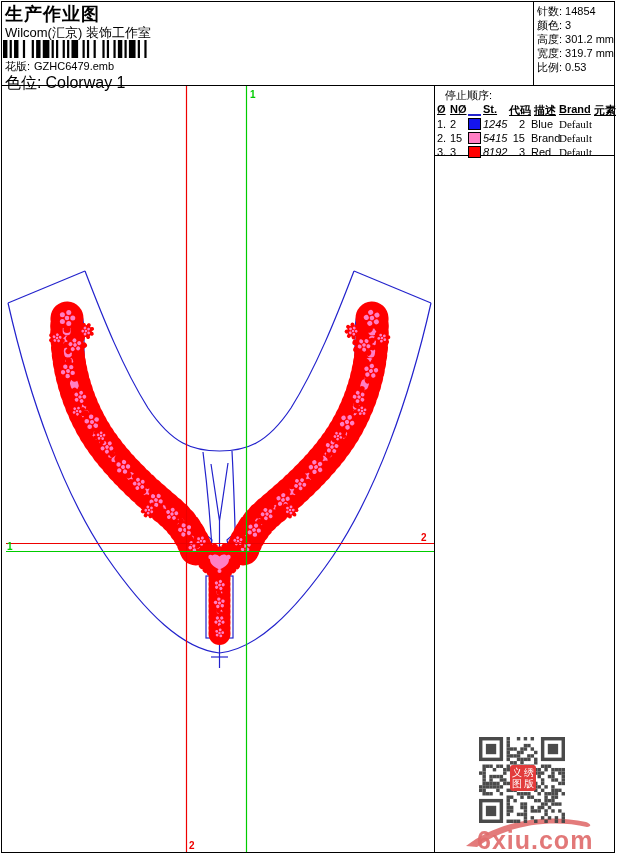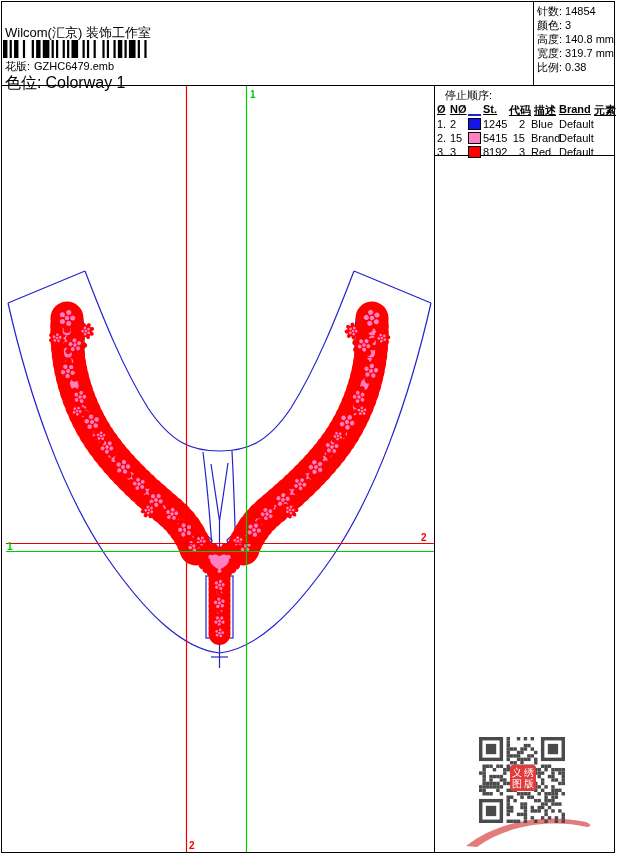--- a/index.html
+++ b/index.html
@@ -16,22 +16,22 @@
   .kv span{margin-right:4px;}
   #stats{left:537px;top:4px;font-size:11px;line-height:14px;z-index:2;}
   #stats div{white-space:nowrap;}
   #stats .lbl{margin-right:3px;}
   #stop-table{left:437px;top:88px;width:176px;font-size:11px;z-index:2;}
   #stop-title{position:absolute;left:0;top:0;margin-left:8px;}
   .hdr{position:absolute;top:15px;font-weight:bold;text-decoration:underline;}
   .chip-underline{position:absolute;top:26px;left:31px;width:13px;height:0;border-top:2px solid #2222cc;}
   .srow{position:absolute;height:13px;}
   .srow span{position:absolute;top:0;}
-  .c-seq{left:0;} .c-needle{left:13px;} .c-st{left:46px;}
-  .c-code{left:62px;width:26px;text-align:right;} .c-desc{left:94px;text-align:center;} .c-brand{left:122px;}
+  .c-seq{left:0;} .c-needle{left:13px;} .c-st{left:46px;font-style:italic;}
+  .c-code{left:62px;width:26px;text-align:right;} .c-desc{left:94px;text-align:center;} .c-brand{left:122px;font-family:Liberation Serif, serif;}
   .chip{position:absolute;left:31px;top:1px;width:11px;height:10px;border:1px solid #000;}
   #seal{position:absolute;left:510px;top:765px;width:26px;height:26px;background:#e23b3b;
         border-radius:3px;z-index:3;display:grid;grid-template-columns:12px 12px;
         justify-content:center;align-content:center;}
   #seal span{color:#fff;font-size:10px;line-height:11px;text-align:center;}
   #sitemark{left:477px;top:826px;font-size:25px;font-weight:bold;color:#e06d6d;
             letter-spacing:1px;z-index:3;opacity:.92;}
   #qr{position:absolute;left:479px;top:737px;z-index:2;}
 </style>
 </head>
@@ -162,20 +162,21 @@
     <g font-size="10" font-weight="bold" font-family="Liberation Sans, DejaVu Sans, sans-serif">
       <text x="250" y="98" fill="#00cc00">1</text>
       <text x="7" y="550" fill="#00cc00">1</text>
       <text x="421" y="541" fill="#ee0000">2</text>
       <text x="189" y="849" fill="#ee0000">2</text>
     </g>
 
     <path d="M466,846 C498,821 545,813 586,822 C591,824 592,826 587,827 C551,819 506,825 477,847 Z" fill="#e06d6d" opacity="0.9"></path>
   </svg>
 
+  <div id="title" class="txt">生产作业图</div>
   <div id="studio" class="txt">Wilcom(汇京) 装饰工作室</div>
   <svg id="barcode" width="148" height="18">
       <rect x="0.00" y="0" width="4.42" height="18" fill="#000"></rect>
       <rect x="6.63" y="0" width="2.21" height="18" fill="#000"></rect>
       <rect x="11.04" y="0" width="4.42" height="18" fill="#000"></rect>
       <rect x="19.88" y="0" width="2.21" height="18" fill="#000"></rect>
       <rect x="28.72" y="0" width="2.21" height="18" fill="#000"></rect>
       <rect x="33.13" y="0" width="4.42" height="18" fill="#000"></rect>
       <rect x="39.76" y="0" width="6.63" height="18" fill="#000"></rect>
       <rect x="48.60" y="0" width="2.21" height="18" fill="#000"></rect>
@@ -198,23 +199,23 @@
   <div id="design-line" class="txt kv">
     <span>花版:</span><span>GZHC6479.emb</span>
   </div>
   <div id="colorway-line" class="txt kv">
     <span>色位:</span><span>Colorway 1</span>
   </div>
 
   <div id="stats" class="txt">
     <div><span class="lbl">针数:</span><span>14854</span></div>
     <div><span class="lbl">颜色:</span><span>3</span></div>
-    <div><span class="lbl">高度:</span><span>140.8 mm</span></div>
+    <div><span class="lbl">高度:</span><span>301.2 mm</span></div>
     <div><span class="lbl">宽度:</span><span>319.7 mm</span></div>
-    <div><span class="lbl">比例:</span><span>0.38</span></div>
+    <div><span class="lbl">比例:</span><span>0.53</span></div>
   </div>
 
   <div id="stop-table" class="txt">
     <div id="stop-title">停止顺序:</div>
     <span class="hdr" style="left:0">Ø</span>
     <span class="hdr" style="left:13px">NØ</span>
     <span class="chip-underline"></span>
     <span class="hdr" style="left:46px">St.</span>
     <span class="hdr" style="left:72px">代码</span>
     <span class="hdr" style="left:97px">描述</span>
@@ -474,14 +475,15 @@
       <rect x="0" y="61.92" width="24.08" height="24.08" fill="#4a4a4a"></rect>
       <rect x="3.44" y="65.36" width="17.2" height="17.2" fill="#fff"></rect>
       <rect x="6.88" y="68.8" width="10.32" height="10.32" fill="#4a4a4a"></rect>
     </svg>
   <div id="seal">
     <span>义</span>
     <span>绣</span>
     <span>图</span>
     <span>版</span>
   </div>
+  <div id="sitemark" class="txt">6xiu.com</div>
 
 </div>
 
 </body></html>

